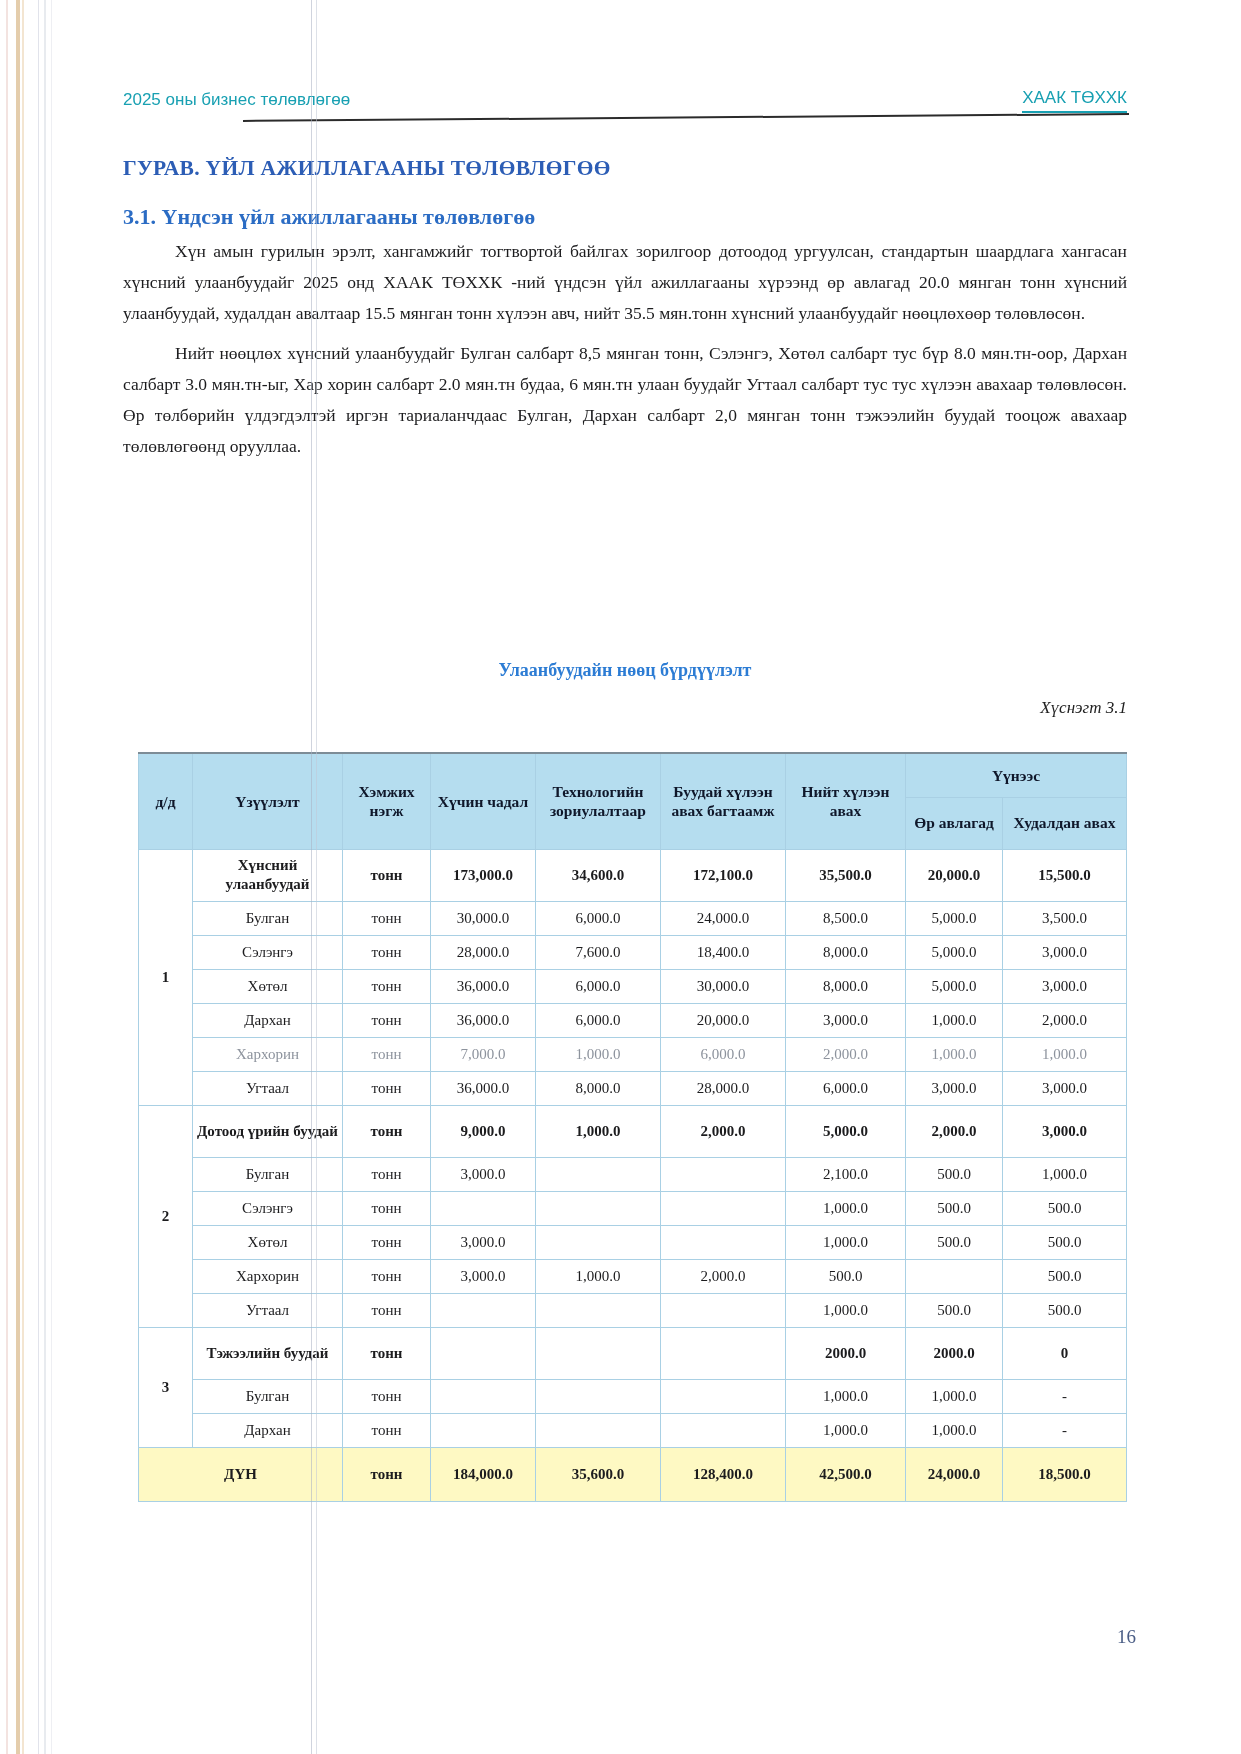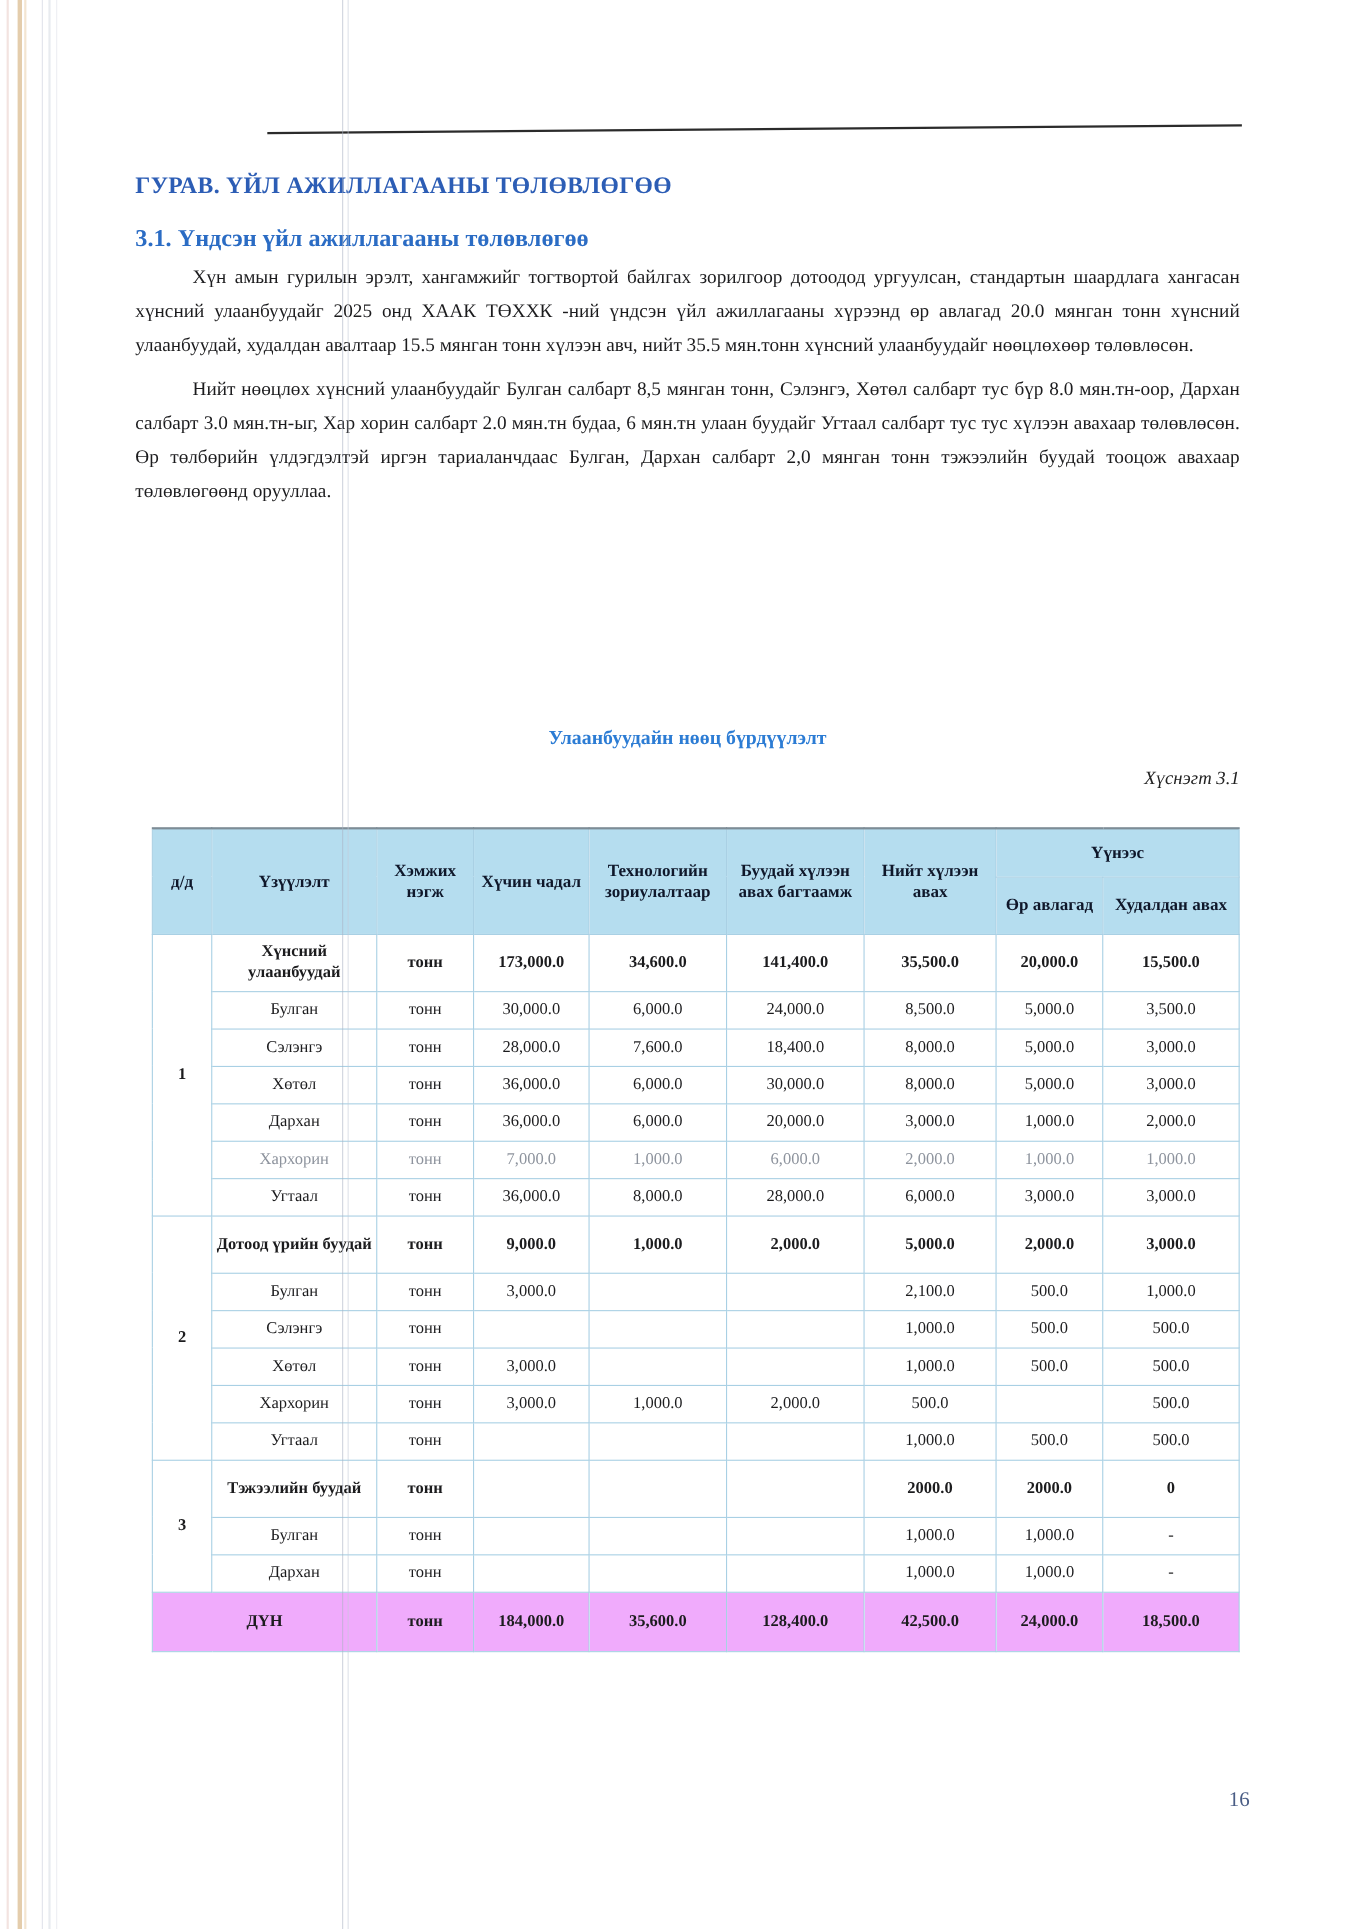--- a/index.html
+++ b/index.html
@@ -38,38 +38,42 @@
   table.main thead th{background:#b5ddef;font-weight:bold;color:#0f172a;font-size:15.5px;line-height:1.25;}
   table.main thead tr:first-child{height:44px;}
   table.main thead tr:last-child{height:52px;}
   th.ofwhich{border-bottom:2px solid #54a5d4;}
   td.num{vertical-align:top;font-weight:bold;padding-top:6px;}
   tr.section-row{height:52px;}
   tr.section-row td{font-weight:bold;}
   tr.sub-row{height:34px;margin-left:12px;}
   tr.faded td{color:#8d939d;}
   tr.total-row{height:54px;}
-  tr.total-row td{background:#f0abfc;font-weight:bold;}
+  tr.total-row td{background:#fef9c3;font-weight:bold;}
   td.name-cell{line-height:1.25;}
   
   .pagenum{position:absolute;top:1626px;right:105px;font-size:19px;color:#4a5d85;}
 </style>
 </head>
 <body>
 
 <div class="page">
 
   <div class="stripe" style="left:6px;width:2px;background:rgba(222,176,166,.35);"></div>
   <div class="stripe" style="left:16px;width:4px;background:rgba(214,178,128,.65);"></div>
   <div class="stripe" style="left:22px;width:2px;background:rgba(233,208,172,.55);"></div>
   <div class="stripe" style="left:38px;width:1px;background:rgba(188,194,210,.45);"></div>
   <div class="stripe" style="left:44px;width:2px;background:rgba(198,204,216,.40);"></div>
   <div class="stripe" style="left:51px;width:1px;background:rgba(205,210,222,.35);"></div>
   <div class="crease"></div>
 
+  <div class="runhead">
+    <span class="runhead-left">2025 оны бизнес төлөвлөгөө</span>
+    <span class="runhead-right">ХААК ТӨХХК</span>
+  </div>
   <div class="runhead-line"></div>
 
   <div class="chapter">ГУРАВ. ҮЙЛ АЖИЛЛАГААНЫ ТӨЛӨВЛӨГӨӨ</div>
   <div class="section-h">3.1. Үндсэн үйл ажиллагааны төлөвлөгөө</div>
 
   <div class="bodytext">
     <p>Хүн амын гурилын эрэлт, хангамжийг тогтвортой байлгах зорилгоор дотоодод ургуулсан, стандартын шаардлага хангасан хүнсний улаанбуудайг 2025 онд ХААК ТӨХХК -ний  үндсэн үйл ажиллагааны хүрээнд өр авлагад 20.0 мянган тонн хүнсний улаанбуудай, худалдан авалтаар 15.5 мянган тонн хүлээн авч, нийт 35.5 мян.тонн хүнсний улаанбуудайг нөөцлөхөөр төлөвлөсөн.</p>
     <p>Нийт нөөцлөх хүнсний улаанбуудайг Булган салбарт 8,5 мянган тонн, Сэлэнгэ, Хөтөл салбарт тус бүр 8.0 мян.тн-оор, Дархан салбарт 3.0 мян.тн-ыг, Хар хорин салбарт 2.0 мян.тн будаа, 6 мян.тн улаан буудайг Угтаал салбарт тус тус хүлээн авахаар төлөвлөсөн. Өр төлбөрийн үлдэгдэлтэй иргэн тариаланчдаас Булган, Дархан салбарт 2,0 мянган тонн тэжээлийн буудай тооцож авахаар төлөвлөгөөнд орууллаа.</p>
   </div>
 
@@ -104,21 +108,21 @@
         <th>Худалдан авах</th>
       </tr>
     </thead>
     <tbody>
         <tr class="section-row">
           <td class="num" rowspan="7">1</td>
           <td class="name-cell">Хүнсний улаанбуудай</td>
           <td>тонн</td>
           <td>173,000.0</td>
           <td>34,600.0</td>
-          <td>141,400.0</td>
+          <td>172,100.0</td>
           <td>35,500.0</td>
           <td>20,000.0</td>
           <td>15,500.0</td>
         </tr>
         <tr class="sub-row">
           <td class="name-cell">Булган</td>
           <td>тонн</td>
           <td>30,000.0</td>
           <td>6,000.0</td>
           <td>24,000.0</td>

